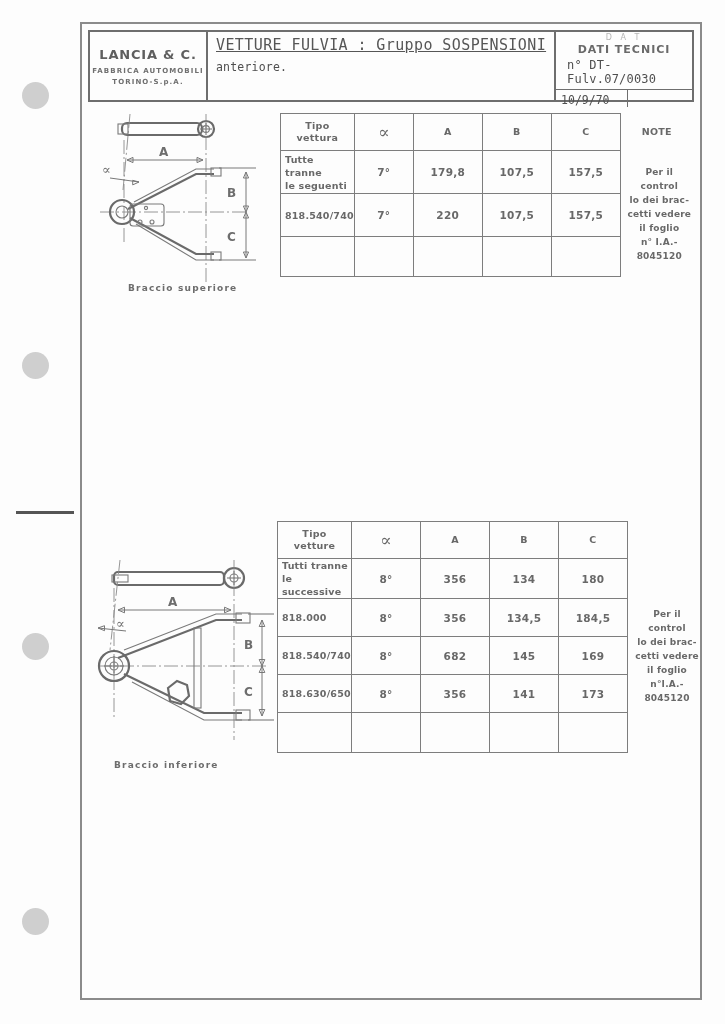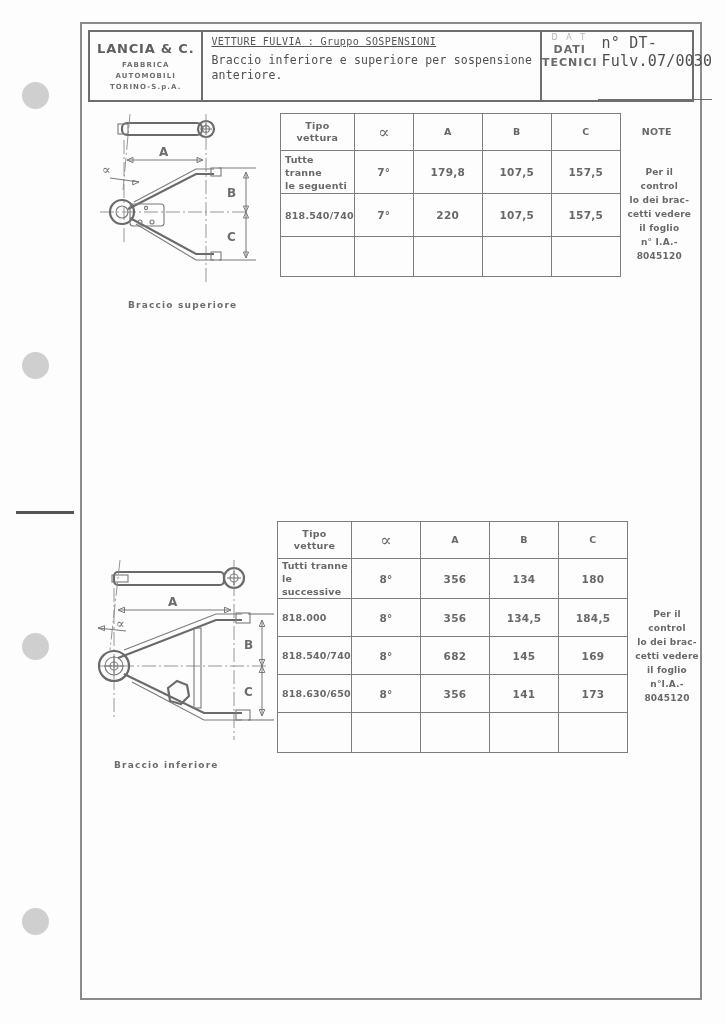--- a/index.html
+++ b/index.html
@@ -26,32 +26,32 @@
   #tb-logo{width:130px;border-right:2px solid #6e6e6e;
            display:flex;flex-direction:column;align-items:center;justify-content:center;
            padding-top:2px;}
   #tb-logo .brand{font-family:"DejaVu Sans","Liberation Sans",sans-serif;
                   font-weight:bold;font-size:13px;letter-spacing:.8px;color:#5f5f5f;
                   margin-bottom:4px;text-align:center;}
   #tb-logo .sub{font-family:"DejaVu Sans","Liberation Sans",sans-serif;
                 font-weight:bold;font-size:7px;letter-spacing:1.1px;color:#6f6f6f;
                 line-height:11px;text-align:center;}
   #tb-desc{flex:1;border-right:2px solid #6e6e6e;padding:4px 8px 0 8px;}
-  #tb-desc .line1{font-size:10px;color:#565656;text-decoration:underline;
+  #tb-desc .line1{font-size:15px;color:#565656;text-decoration:underline;
                   letter-spacing:.4px;margin-bottom:6px;white-space:nowrap;}
   #tb-desc .line2,#tb-desc .line3{font-size:11.5px;color:#4f4f4f;letter-spacing:.2px;
                   line-height:15px;white-space:nowrap;}
-  #tb-right{width:150px;display:flex;}
+  #tb-right{width:150px;display:flex;flex-direction:column;}
   #tb-right .rtop{text-align:center;padding-top:1px;}
   #tb-right .dat{font-family:"DejaVu Sans","Liberation Sans",sans-serif;
                  font-size:8px;letter-spacing:3px;color:#b4b4b4;}
   #tb-right .dt{font-family:"DejaVu Sans","Liberation Sans",sans-serif;
                 font-weight:bold;font-size:11px;letter-spacing:1px;color:#6a6a6a;
                 margin-top:1px;}
-  #tb-right .num{font-size:15px;color:#4f4f4f;padding:2px 0 3px 4px;
+  #tb-right .num{font-size:12px;color:#4f4f4f;padding:2px 0 3px 11px;
                  border-bottom:1.5px solid #6e6e6e;letter-spacing:.2px;}
   #tb-right .daterow{flex:1;display:flex;}
   #tb-right .daterow .date{width:66px;border-right:1.5px solid #6e6e6e;
                  font-size:11.5px;color:#4f4f4f;padding:3px 0 0 5px;}
   #tb-right .daterow .blank{flex:1;}
 
   
   .dtable{position:absolute;border-collapse:collapse;
           font-family:"DejaVu Sans","Liberation Sans",sans-serif;}
   .dtable td,.dtable th{border:1.5px solid #7d7d7d;color:#686868;
@@ -94,30 +94,33 @@
   <div id="titleblock">
 
     <div class="tb-cell" id="tb-logo">
       <div class="brand">LANCIA &amp; C.</div>
       <div class="sub">FABBRICA  AUTOMOBILI</div>
       <div class="sub">TORINO-S.p.A.</div>
     </div>
 
     <div class="tb-cell" id="tb-desc">
       <div class="line1">VETTURE FULVIA : Gruppo SOSPENSIONI</div>
-      <div class="line2">Braccio inferiore e superiore per sospensione</div>
       <div class="line3">anteriore.</div>
     </div>
 
     <div class="tb-cell" id="tb-right">
       <div class="rtop">
         <div class="dat">D A T</div>
         <div class="dt">DATI TECNICI</div>
       </div>
       <div class="num">n° DT-Fulv.07/0030</div>
+      <div class="daterow">
+        <div class="date">10/9/70</div>
+        <div class="blank"></div>
+      </div>
     </div>
   </div>
 
   <div class="drawing" style="left:96px;top:112px;width:185px;height:175px;">
     <svg width="185" height="175" viewBox="0 0 185 175">
 
       <g>
         <rect class="thk" x="26" y="11" width="80" height="12" rx="5"></rect>
         <rect class="thn" x="22" y="12" width="10" height="10"></rect>
         <circle class="thk" cx="110" cy="17" r="8"></circle>
@@ -168,21 +171,21 @@
       <g>
         <line class="dim" x1="150" y1="100" x2="150" y2="146"></line>
         <path class="dim" d="M150 100 l-2.6 6 h5.2 z" fill="#787878"></path>
         <path class="dim" d="M150 146 l-2.6 -6 h5.2 z" fill="#787878"></path>
         <text class="lbl" x="131" y="129">C</text>
       </g>
       <line class="thn" x1="123" y1="56" x2="160" y2="56"></line>
       <line class="thn" x1="123" y1="148" x2="160" y2="148"></line>
     </svg>
   </div>
-  <div class="caption" style="left:128px;top:300px;">Braccio superiore</div>
+  <div class="caption" style="left:128px;top:283px;">Braccio superiore</div>
 
   <table class="dtable" style="left:280px;top:113px;">
     <thead>
       <tr>
         <th class="hcell" style="width:72px;">
 
           <div>Tipo</div>
             <div>vettura</div>
         </th>
         <th class="hcell alpha" style="width:58px;">∝</th>

